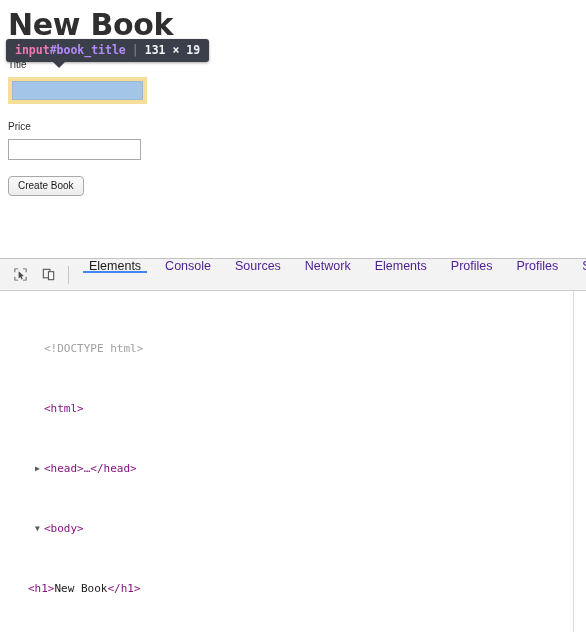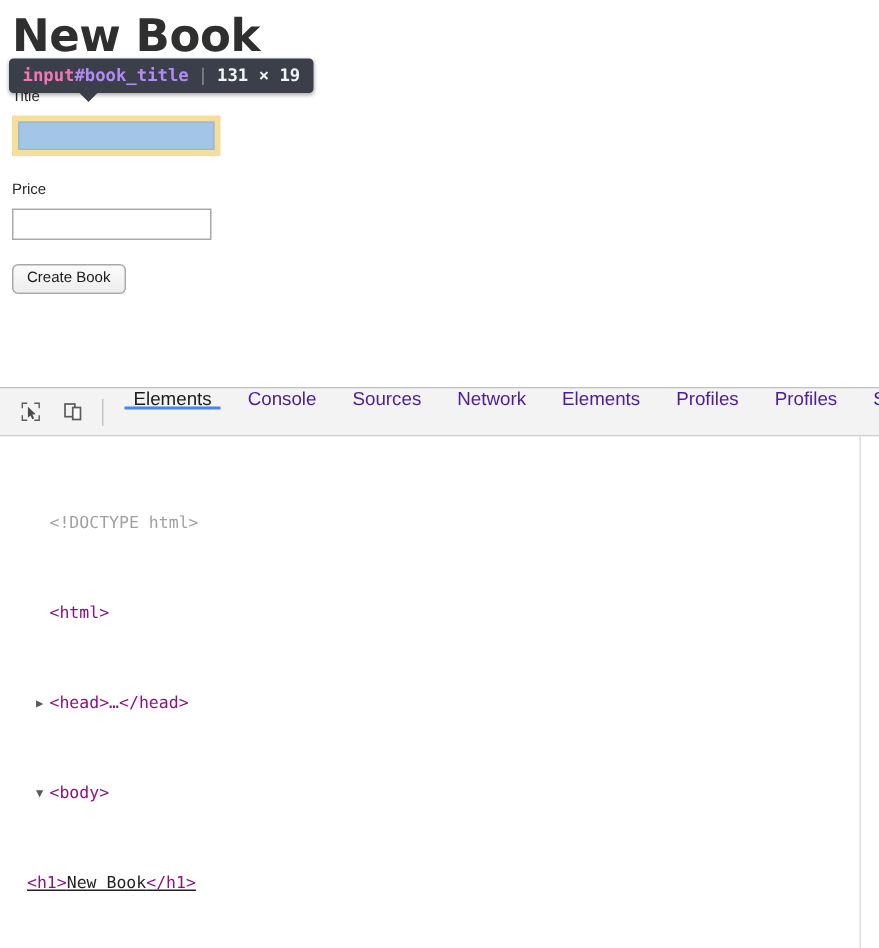--- a/index.html
+++ b/index.html
@@ -211,22 +211,22 @@
     width: 9px;
     color: #5a5a5a;
     font-size: 8px;
     line-height: 15px;
     vertical-align: top;
   }
   .arrow.closed::before { content: "\25B6"; }
   .arrow.open::before   { content: "\25BC"; }
   .arrow.none::before   { content: ""; }
 
-  .ind0 { padding-left: 24px; }
-  .ind2 { padding-left: 18px; text-decoration: underline; }
+  .ind0 { padding-left: 24px; margin-left: 11px; }
+  .ind2 { padding-left: 28px; }
 </style>
 </head>
 <body>
 
 <div class="page">
 
   <h1 class="page-title">New Book</h1>
 
   <div class="field">
     <label class="field-label">Title</label>

